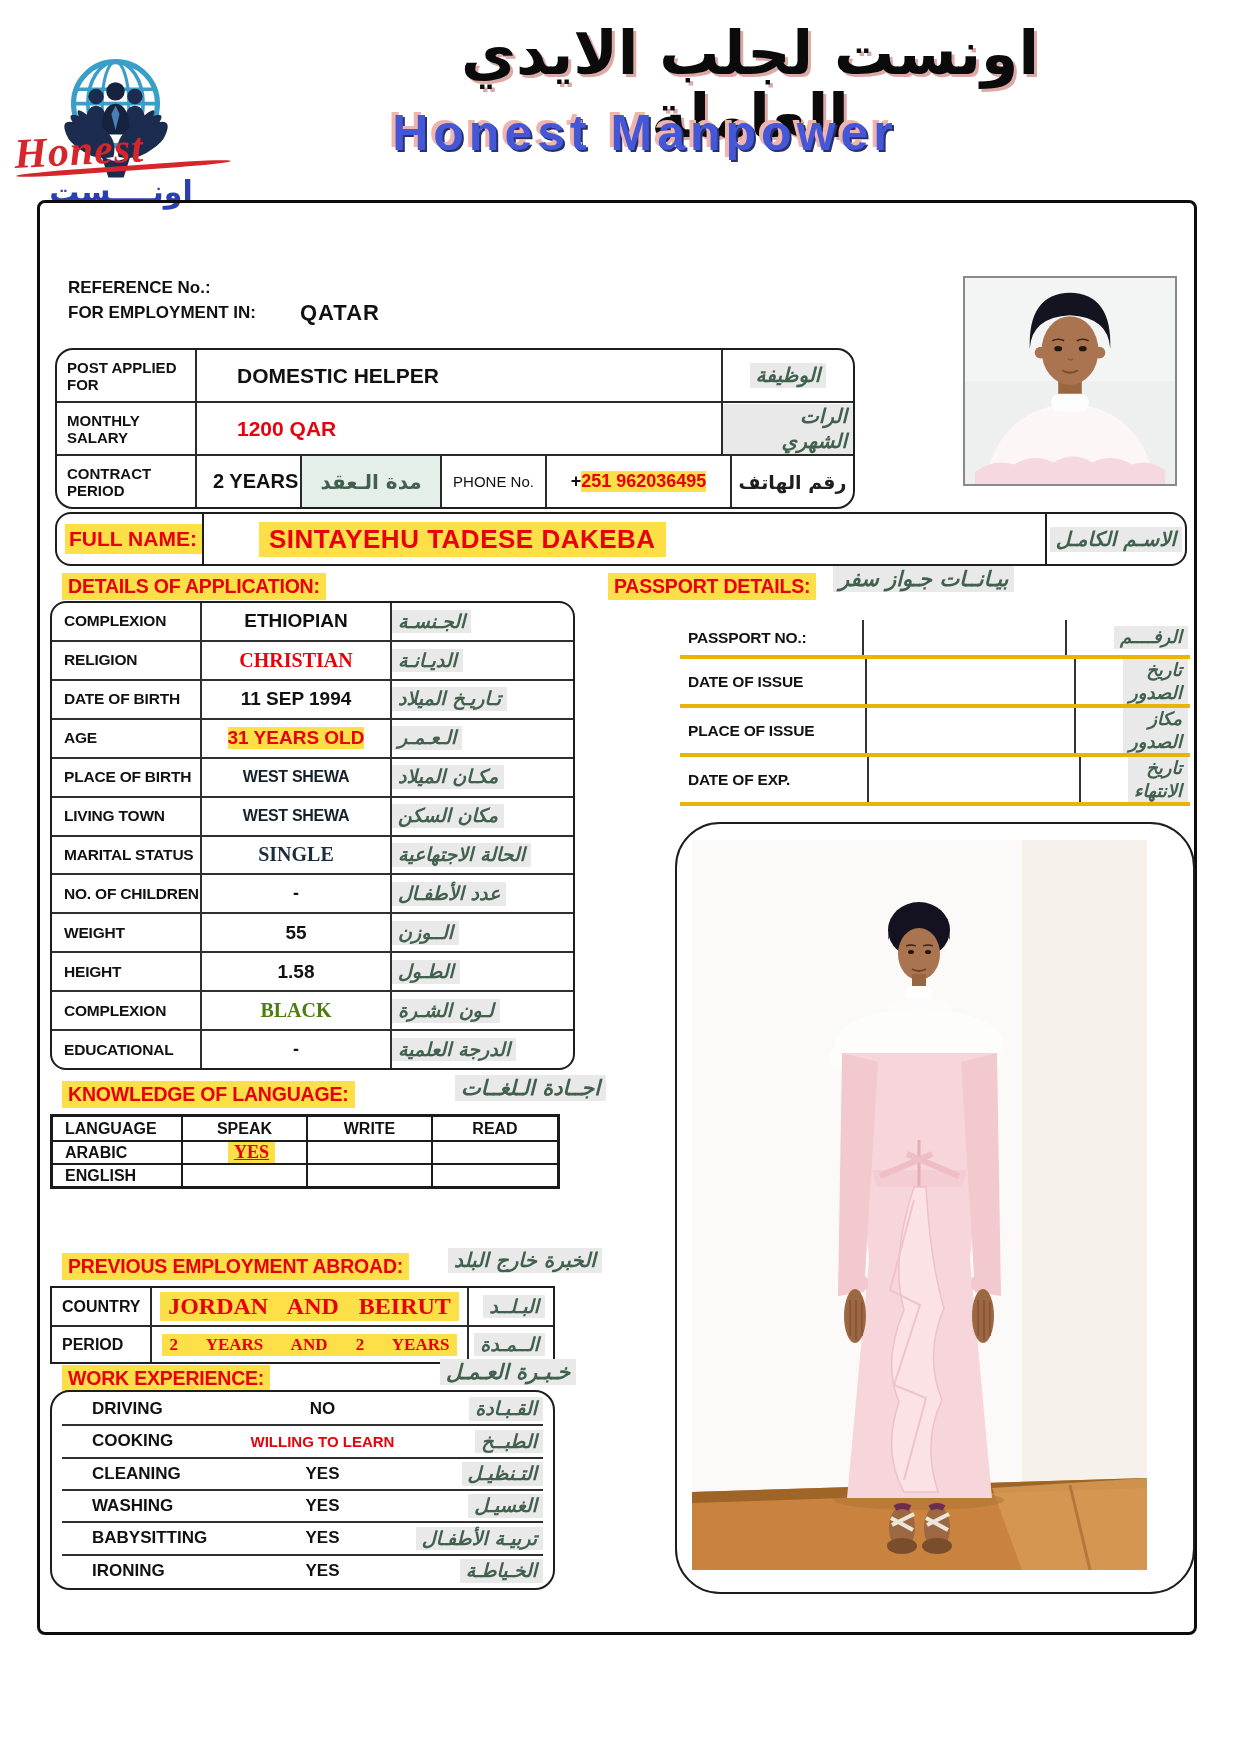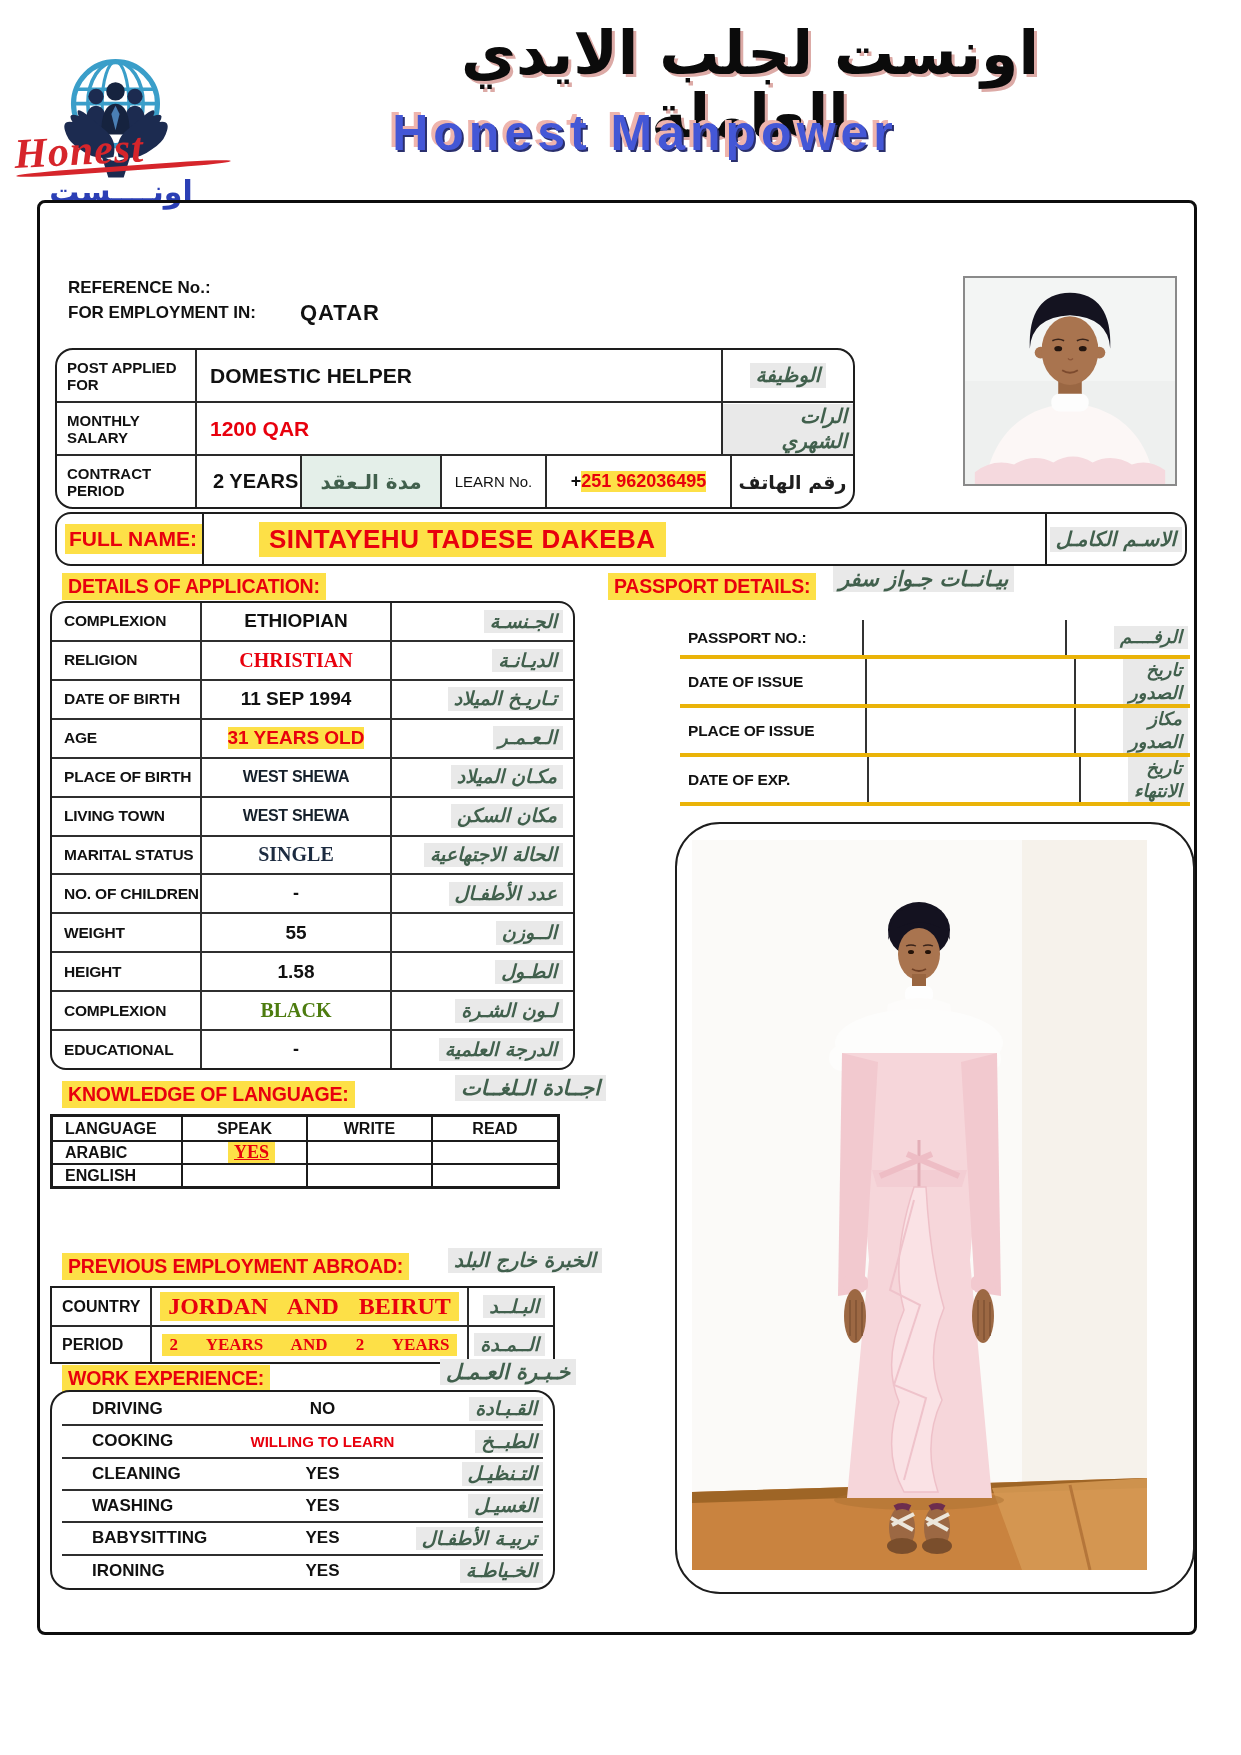--- a/index.html
+++ b/index.html
@@ -37,21 +37,21 @@
   .emp-line  { left:68px; top:303px; font-size:17px; font-weight:bold; }
   .emp-value { position:absolute; left:232px; top:-3px; font-size:22px; font-weight:bold; letter-spacing:1px;}
 
   
   .top-table { left:55px; top:348px; width:800px; height:161px;
     border:2.5px solid #1d1d1d; border-radius:18px; overflow:hidden; display:flex; flex-direction:column;}
   .tt-row { display:flex; flex:1; align-items:stretch; }
   .tt-row + .tt-row { border-top:2px solid #2a2a2a; }
   .tt-cell { display:flex; align-items:center; }
   .tt-label { width:140px; padding-left:10px; font-size:15px; font-weight:bold; border-right:2px solid #2a2a2a;}
-  .tt-value { flex:1; padding-left:13px; font-size:21px; font-weight:bold; border-right:2px solid #2a2a2a;}
+  .tt-value { flex:1; padding-left:40px; font-size:21px; font-weight:bold; border-right:2px solid #2a2a2a;}
   .tt-ar { width:130px; justify-content:center; font-size:20px; }
   .tt-c2 { width:105px; padding-left:16px; font-size:20px; font-weight:bold; border-right:2px solid #2a2a2a;}
   .tt-c3 { width:140px; justify-content:center; font-size:20px; background:#e4efe9; border-right:2px solid #2a2a2a;}
   .tt-c4 { width:105px; justify-content:center; font-size:15px; border-right:2px solid #2a2a2a;}
   .tt-c5 { width:185px; justify-content:center; font-size:18px; font-weight:bold; border-right:2px solid #2a2a2a;}
   .tt-ar2 { flex:1; justify-content:center; font-size:19px; color:#222; }
 
   
   .portrait { left:963px; top:276px; width:214px; height:210px; border:2px solid #8a8a8a; background:#eef0ef; }
 
@@ -78,21 +78,21 @@
 
   
   .details-table { left:50px; top:601px; width:525px; height:469px;
     border:2.5px solid #1d1d1d; border-radius:16px; overflow:hidden; display:flex; flex-direction:column; }
   .drow { display:flex; flex:1; align-items:stretch; }
   .drow + .drow { border-top:2px solid #2f2f2f; }
   .dlabel { width:150px; padding-left:12px; display:flex; align-items:center;
     font-size:15.5px; font-weight:bold; border-right:2px solid #2f2f2f; letter-spacing:-0.2px;}
   .dvalue { width:190px; display:flex; align-items:center; justify-content:center;
     text-align:center; border-right:2px solid #2f2f2f; }
-  .darab { flex:1; display:flex; align-items:center; justify-content:flex-end; padding-right:10px; font-size:19px;padding-left:20px; }
+  .darab { flex:1; display:flex; align-items:center; padding-right:10px; font-size:19px; }
   .v-big  { font-size:19px; font-weight:bold; }
   .v-cond { font-size:16px; font-weight:bold; letter-spacing:-0.3px; color:#15202b;}
   .v-serif-red  { font-family:"Liberation Serif",serif; font-size:20px; font-weight:bold; color:#e8000d;}
   .v-serif-navy { font-family:"Liberation Serif",serif; font-size:20px; font-weight:bold; color:#1c2b40;text-align:right;}
   .v-serif-blk  { font-family:"Liberation Serif",serif; font-size:20px; font-weight:bold; color:#4d7c0f;}
   .v-age { font-size:19px; font-weight:bold; }
   .v-dash { font-size:18px; font-weight:bold; }
 
   
   .pass-table { left:680px; top:620px; width:510px; height:186px; display:flex; flex-direction:column;}
@@ -196,21 +196,21 @@
       <div class="tt-cell tt-ar">
           <span class="ar arbg">الرات الشهري</span>
         </div>
     </div>
     <div class="tt-row">
       <div class="tt-cell tt-label">CONTRACT PERIOD</div>
       <div class="tt-cell tt-c2">2 YEARS</div>
       <div class="tt-cell tt-c3">
           <span class="ar">مدة الـعقد</span>
         </div>
-      <div class="tt-cell tt-c4">LEARN No.</div>
+      <div class="tt-cell tt-c4">PHONE No.</div>
       <div class="tt-cell tt-c5">
         <span class="b">+</span>
           <span class="hl red b">251 962036495</span>
       </div>
       <div class="tt-cell tt-ar2 ar" style="color:#1e1e1e;">رقم الهاتف</div>
     </div>
   </div>
 
   <div class="abs portrait">
     <svg viewBox="0 0 214 210" width="210" height="206">

